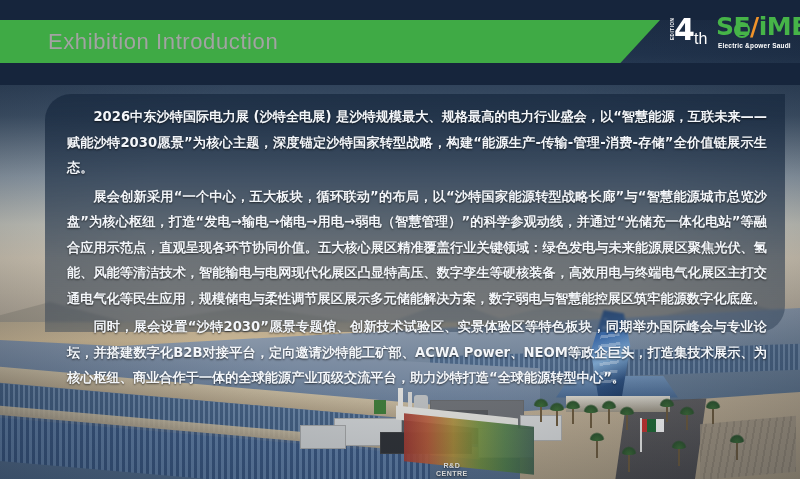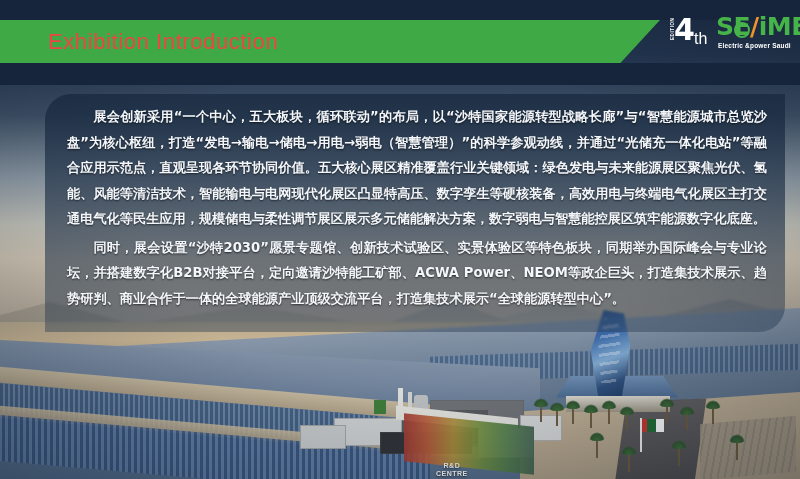--- a/index.html
+++ b/index.html
@@ -138,21 +138,21 @@
   }
 
   
   .topband{position:absolute;left:0;top:0;width:800px;height:20px;background:#16253c;}
   .greenbar{
     position:absolute;left:0;top:20px;width:660px;height:43px;background:#3faa45;
     clip-path:polygon(0 0,100% 0,94% 100%,0 100%);
   }
   .header-title{
     position:absolute;left:48px;top:29px;
-    font-size:22px;color:#ef4444;letter-spacing:.6px;font-weight:400;
+    font-size:22px;color:#a3a3a3;letter-spacing:.6px;font-weight:400;
     white-space:nowrap;
   }
   .headerfill{position:absolute;left:0;top:63px;width:800px;height:22px;background:#16253c;}
 
   
   .logo{position:absolute;left:668px;top:12px;width:130px;height:52px;}
   .logo-edition{
     position:absolute;left:2px;top:28px;transform:rotate(-90deg);transform-origin:left top;
     font-size:4.5px;font-weight:bold;color:#ffffff;letter-spacing:.6px;white-space:nowrap;
   }
@@ -271,18 +271,19 @@
     <span class="logo-th">th</span>
     <span class="logo-word">
       <span>SE</span><span class="bolt">/</span><span>iME</span>
     </span>
     <span class="logo-gear"></span>
     <span class="logo-tag">Electric &amp;power Saudi</span>
   </div>
 
   <div class="panel">
     <div class="panel-body">
+      <p>2026中东沙特国际电力展 (沙特全电展) 是沙特规模最大、规格最高的电力行业盛会，以“智慧能源，互联未来——赋能沙特2030愿景”为核心主题，深度锚定沙特国家转型战略，构建“能源生产-传输-管理-消费-存储”全价值链展示生态。</p>
       <p>展会创新采用“一个中心，五大板块，循环联动”的布局，以“沙特国家能源转型战略长廊”与“智慧能源城市总览沙盘”为核心枢纽，打造“发电→输电→储电→用电→弱电（智慧管理）”的科学参观动线，并通过“光储充一体化电站”等融合应用示范点，直观呈现各环节协同价值。五大核心展区精准覆盖行业关键领域：绿色发电与未来能源展区聚焦光伏、氢能、风能等清洁技术，智能输电与电网现代化展区凸显特高压、数字孪生等硬核装备，高效用电与终端电气化展区主打交通电气化等民生应用，规模储电与柔性调节展区展示多元储能解决方案，数字弱电与智慧能控展区筑牢能源数字化底座。</p>
-      <p>同时，展会设置“沙特2030”愿景专题馆、创新技术试验区、实景体验区等特色板块，同期举办国际峰会与专业论坛，并搭建数字化B2B对接平台，定向邀请沙特能工矿部、ACWA Power、NEOM等政企巨头，打造集技术展示、趋势研判、商业合作于一体的全球能源产业顶级交流平台，打造集技术展示“全球能源转型中心”。</p>
+      <p>同时，展会设置“沙特2030”愿景专题馆、创新技术试验区、实景体验区等特色板块，同期举办国际峰会与专业论坛，并搭建数字化B2B对接平台，定向邀请沙特能工矿部、ACWA Power、NEOM等政企巨头，打造集技术展示、为核心枢纽、商业合作于一体的全球能源产业顶级交流平台，助力沙特打造“全球能源转型中心”。</p>
     </div>
   </div>
 
 </div>
 
 </body></html>

